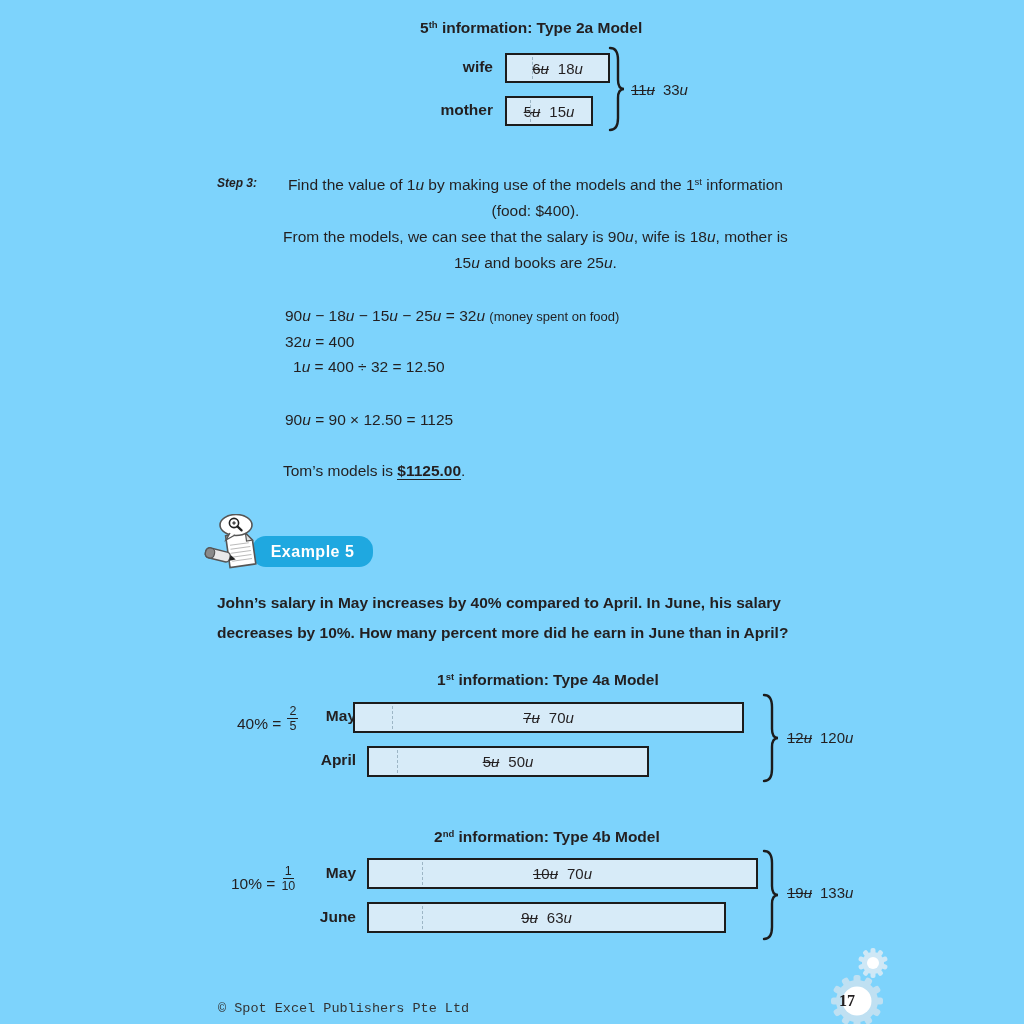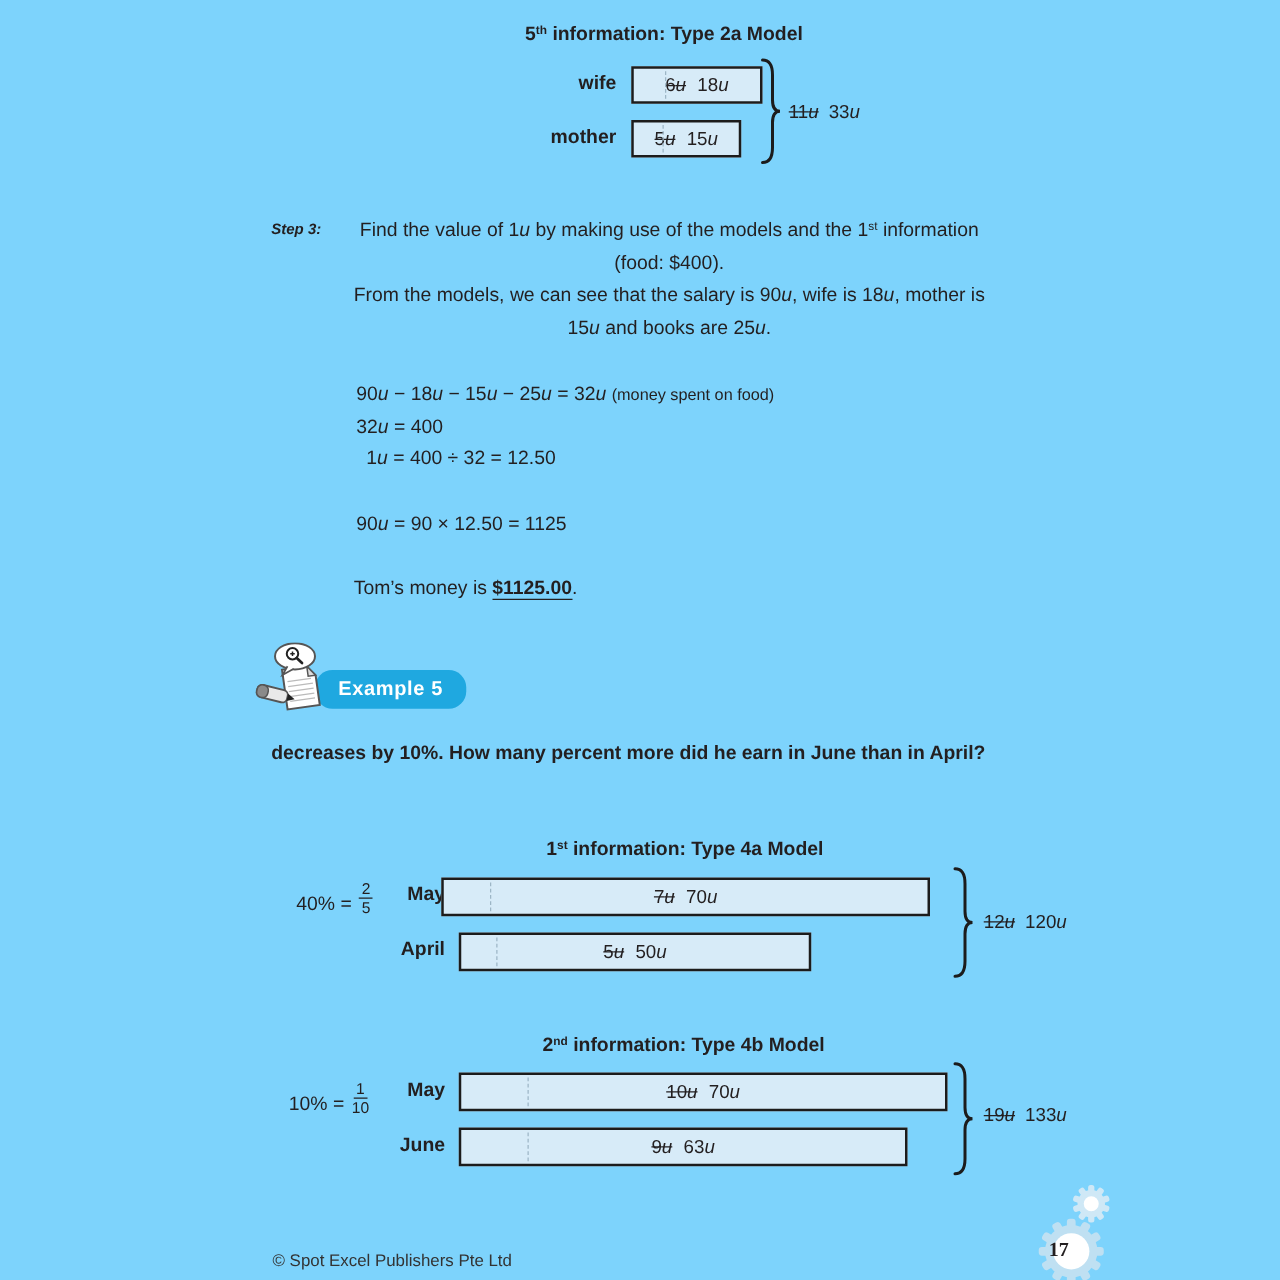--- a/index.html
+++ b/index.html
@@ -30,21 +30,21 @@
           font-weight:bold; font-size:16px; display:flex; align-items:center; justify-content:center;
           letter-spacing:0.5px; }
   .icon-wrap { position:absolute; }
 
   .problem { position:absolute; font-weight:bold; font-size:15.5px; line-height:30px; white-space:nowrap; }
 
   .frac-wrap { position:absolute; display:flex; align-items:flex-end; gap:6px; font-size:15.5px; height:36px; }
   .frac { display:inline-flex; flex-direction:column; align-items:center; font-size:12.5px; line-height:14px; }
   .frac .num { border-bottom:1.2px solid #231f20; padding:0 2px; }
 
-  .footer-copy { position:absolute; font-family:Liberation Sans, sans-serif; font-size:13.5px; color:#333333; }
+  .footer-copy { position:absolute; font-family:Liberation Mono, monospace; font-size:13.5px; color:#333333; }
   .page-num { position:absolute; font-weight:bold; font-size:16px; text-align:left; width:36px;
               font-family:"Liberation Serif", serif; }
   i { font-style:italic; }
 </style>
 </head>
 <body>
 
 <div class="page">
 
   <div class="mtitle" style="left:420px;top:19px"><span>5</span><sup class="ord">th</sup><span> information: Type 2a Model</span></div>
@@ -78,21 +78,21 @@
     <div class="bline">From the models, we can see that the salary is 90<i>u</i>, wife is 18<i>u</i>, mother is</div>
     <div class="bline">15<i>u</i> and books are 25<i>u</i>.</div>
   </div>
 
   <div class="eq" style="left:285px;top:307px"><span>90<i>u</i> − 18<i>u</i> − 15<i>u</i> − 25<i>u</i> = 32<i>u</i></span> <span class="note">(money spent on food)</span></div>
   <div class="eq" style="left:285px;top:333px">32<i>u</i> = 400</div>
   <div class="eq" style="left:293px;top:358px">1<i>u</i> = 400 ÷ 32 = 12.50</div>
   <div class="eq" style="left:285px;top:411px">90<i>u</i> = 90 × 12.50 = 1125</div>
 
   <div class="answer" style="left:283px;top:462px">
-    <span>Tom’s money is </span><span class="ansval">$1125.00</span><span>.</span>
+    <span>Tom’s models is </span><span class="ansval">$1125.00</span><span>.</span>
   </div>
 
   <div class="pill" style="left:252px;top:536px;width:121px;height:31px">
       <span>Example 5</span>
     </div>
   <svg class="icon-wrap" style="left:204px;top:514px" width="62" height="60" viewBox="0 0 62 60">
 
     <g transform="rotate(-8 36 38)">
       <path d="M24,20 L44,20 L50,28 L50,52 L24,52 Z" fill="#ffffff" stroke="#555555" stroke-width="1.6"></path>
       <path d="M44,20 L44,28 L50,28 Z" fill="#dddddd" stroke="#555555" stroke-width="1.2"></path>
@@ -106,20 +106,21 @@
     </g>
 
     <ellipse cx="32" cy="11" rx="16" ry="10.5" fill="#ffffff" stroke="#555555" stroke-width="1.6"></ellipse>
     <path d="M26,19 l-4,7 l9,-5" fill="#ffffff" stroke="#555555" stroke-width="1.4"></path>
     <circle cx="30" cy="9" r="4.6" fill="none" stroke="#222222" stroke-width="1.6"></circle>
     <path d="M30,7.2 v3.6 M28.2,9 h3.6" stroke="#222222" stroke-width="1.2"></path>
     <path d="M33.4,12.4 l4.2,4.0" stroke="#222222" stroke-width="2.2" stroke-linecap="round"></path>
   </svg>
 
   <div class="problem" style="left:217px;top:588px">
+    <div>John’s salary in May increases by 40% compared to April. In June, his salary</div>
     <div>decreases by 10%. How many percent more did he earn in June than in April?</div>
   </div>
 
   <div class="mtitle" style="left:437px;top:671px"><span>1</span><sup class="ord">st</sup><span> information: Type 4a Model</span></div>
 
   <div class="frac-wrap" style="left:237px;top:697px">
     <span>40% =</span>
     <span class="frac">
         <span class="num">2</span>
         <span>5</span>

